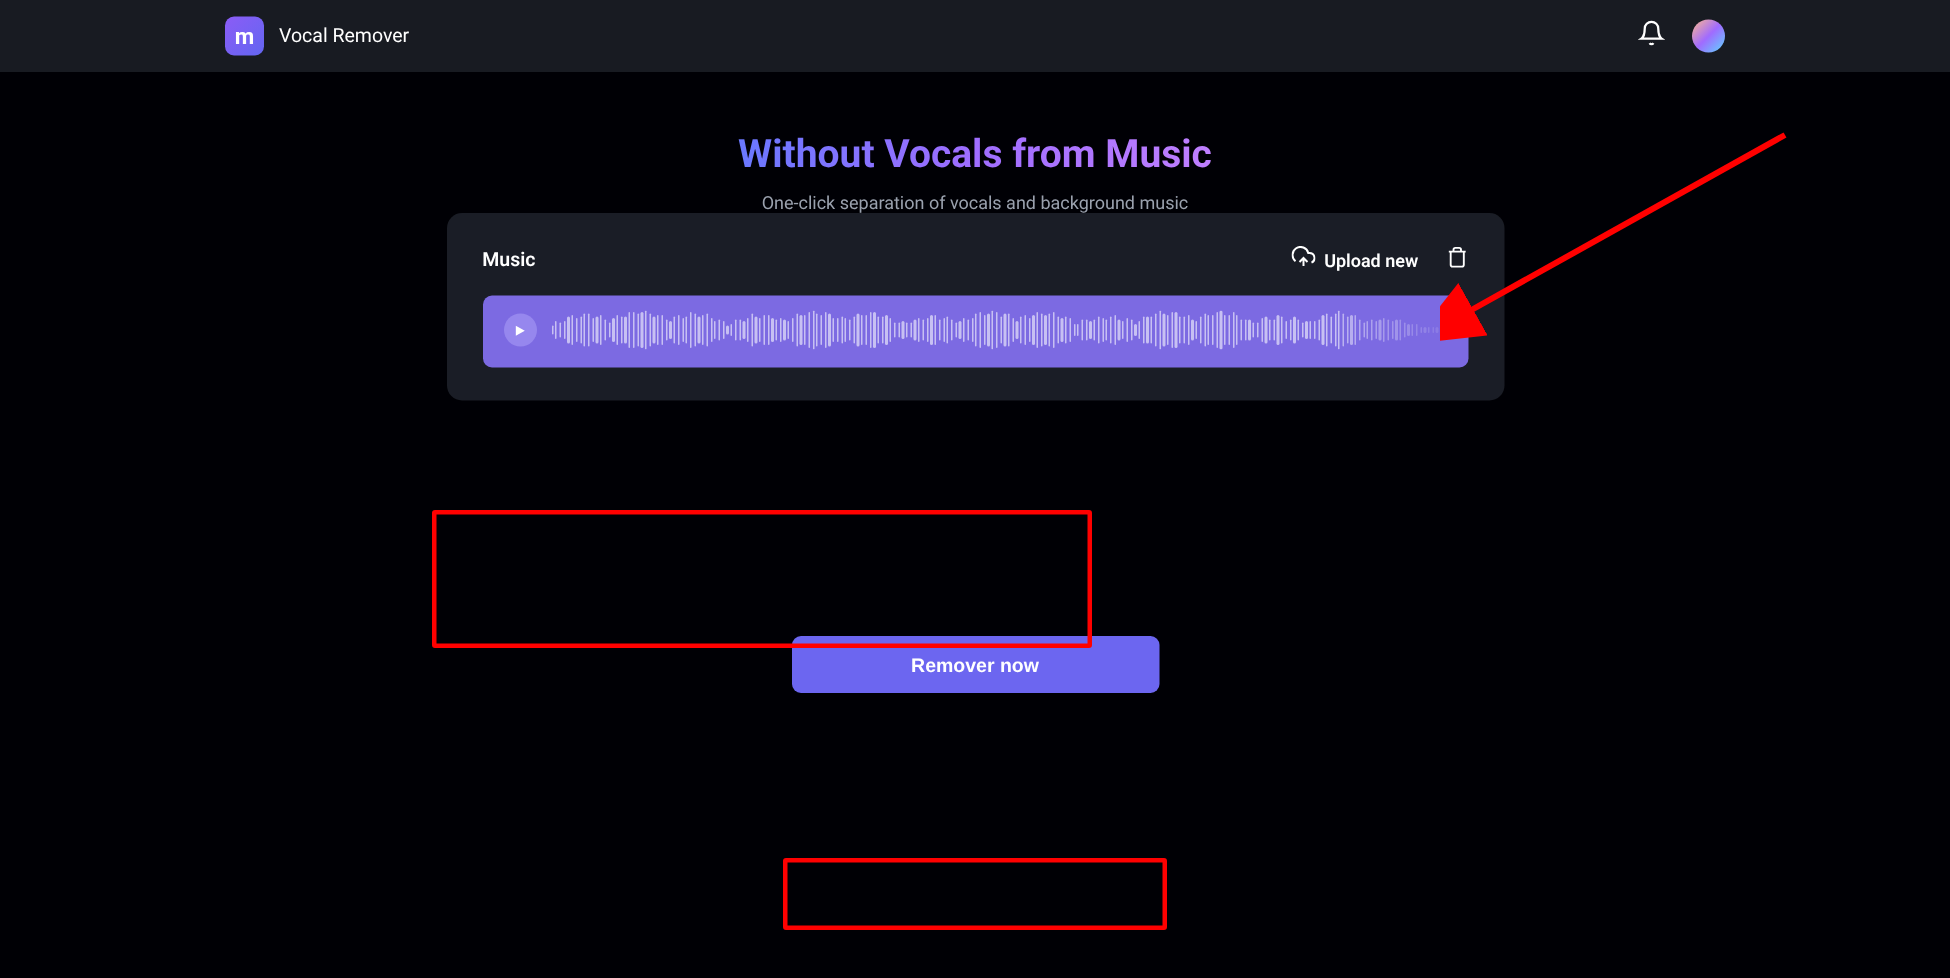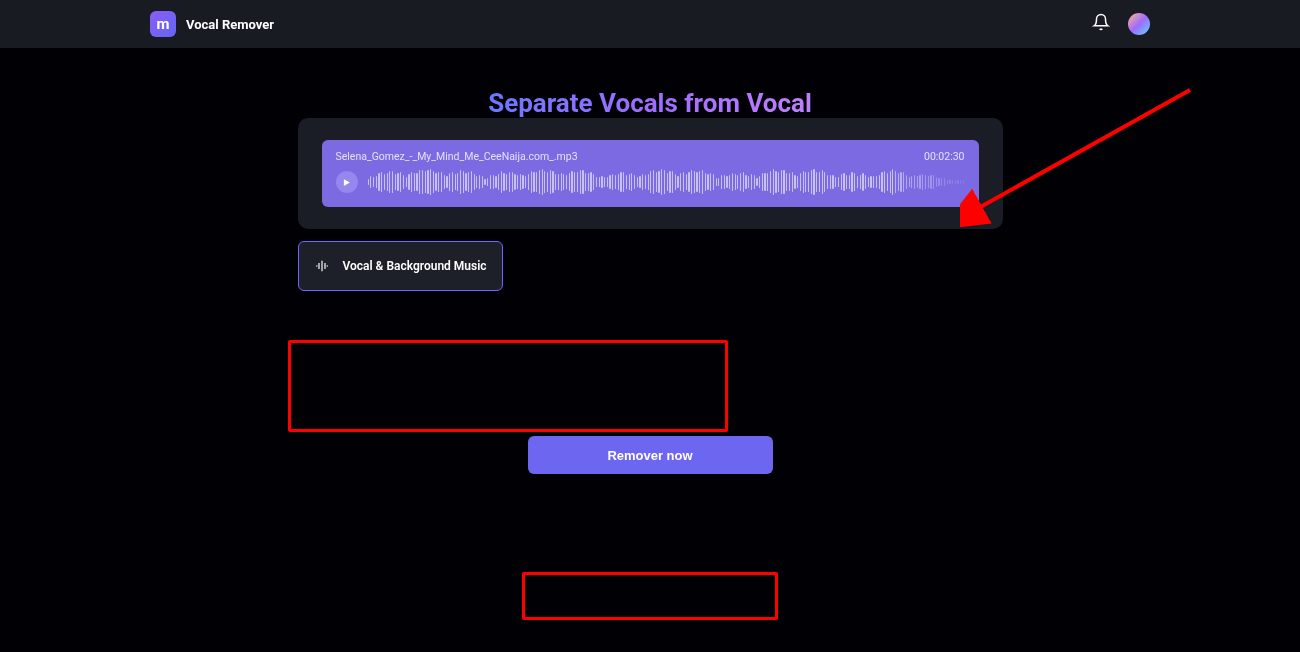--- a/index.html
+++ b/index.html
@@ -32,21 +32,21 @@
     background: linear-gradient(135deg, #8b5cf6, #6366f1);
     border-radius: 6px;
     display: flex;
     align-items: center;
     justify-content: center;
     color: #fff;
     font-weight: 700;
     font-size: 15px;
     margin-right: 10px;
   }
-  .app-name { font-size: 13px; font-weight: 700; }
+  .app-name { font-size: 13px; font-weight: 400; }
   .header-right { margin-left: auto; display: flex; align-items: center; gap: 18px; }
   .bell-icon { color: #fff; }
   .avatar {
     width: 22px; height: 22px; border-radius: 50%;
     background: linear-gradient(135deg, #ffb88c, #a06bff, #5dd8ff);
   }
 
   .main {
     display: flex;
     flex-direction: column;
@@ -210,30 +210,46 @@
           <path d="M18 8a6 6 0 10-12 0c0 7-3 9-3 9h18s-3-2-3-9"></path>
           <path d="M13.7 21a2 2 0 01-3.4 0"></path>
         </svg>
       </span>
       <span class="avatar"></span>
     </div>
   </div>
 </div>
 
 <div class="main">
-  <div class="page-title">Separate Vocals from Vocal</div>
+  <div class="page-title">Without Vocals from Music</div>
+  <div class="page-subtitle">One-click separation of vocals and background music</div>
 
 
   <div class="upload-card">
+    <div class="upload-card-head">
+      <span class="music-label">Music</span>
+      <div class="upload-actions">
+        <span class="upload-new">
+          <span>
+            <svg width="16" height="16" viewBox="0 0 24 24" fill="none" stroke="currentColor" stroke-width="2">
+              <path d="M20 16.58A5 5 0 0018 7h-1.26A8 8 0 104 15.25"></path>
+              <path d="M12 12v8m-4-4l4-4 4 4"></path>
+            </svg>
+          </span>
+          <span>Upload new</span>
+        </span>
+        <span class="trash-icon">
+          <svg width="15" height="15" viewBox="0 0 24 24" fill="none" stroke="currentColor" stroke-width="2">
+            <path d="M3 6h18M8 6V4a2 2 0 012-2h4a2 2 0 012 2v2m3 0v14a2 2 0 01-2 2H7a2 2 0 01-2-2V6h14z"></path>
+          </svg>
+        </span>
+      </div>
+    </div>
 
     <div class="track">
-      <div class="track-top">
-        <span>Selena_Gomez_-_My_Mind_Me_CeeNaija.com_.mp3</span>
-        <span class="duration">00:02:30</span>
-      </div>
       <div class="track-wave">
         <span class="play-btn">
           <svg width="9" height="9" viewBox="0 0 24 24">
             <path d="M5 3l16 9-16 9V3z" fill="#fff"></path>
           </svg>
         </span>
         <div class="waveform" id="waveform">
             <span style="height: 6px; opacity: 0.82;"></span>
             <span style="height: 11.7168px; opacity: 0.82;"></span>
             <span style="height: 10.6091px; opacity: 0.82;"></span>
@@ -454,28 +470,20 @@
             <span style="height: 3.08097px; opacity: 0.168182;"></span>
             <span style="height: 3.44151px; opacity: 0.145455;"></span>
             <span style="height: 3.62151px; opacity: 0.122727;"></span>
           </div>
       </div>
     </div>
   </div>
 
 
   <div class="stem-row">
-    <div class="stem-option selected">
-      <span class="stem-icon">
-        <svg width="18" height="18" viewBox="0 0 24 24" fill="none" stroke="currentColor" stroke-width="1.6">
-          <path d="M4 12h2M8 8v8M12 5v14M16 8v8M20 12h-2"></path>
-        </svg>
-      </span>
-      <span>Vocal &amp; Background Music</span>
-    </div>
   </div>
 
   <button class="separate-btn">Remover now</button>
 
 </div>
 
 <div class="annot" id="annot-box1"></div>
 <div class="annot" id="annot-box2"></div>
 <svg id="annot-arrow" width="240" height="150">
   <defs>

